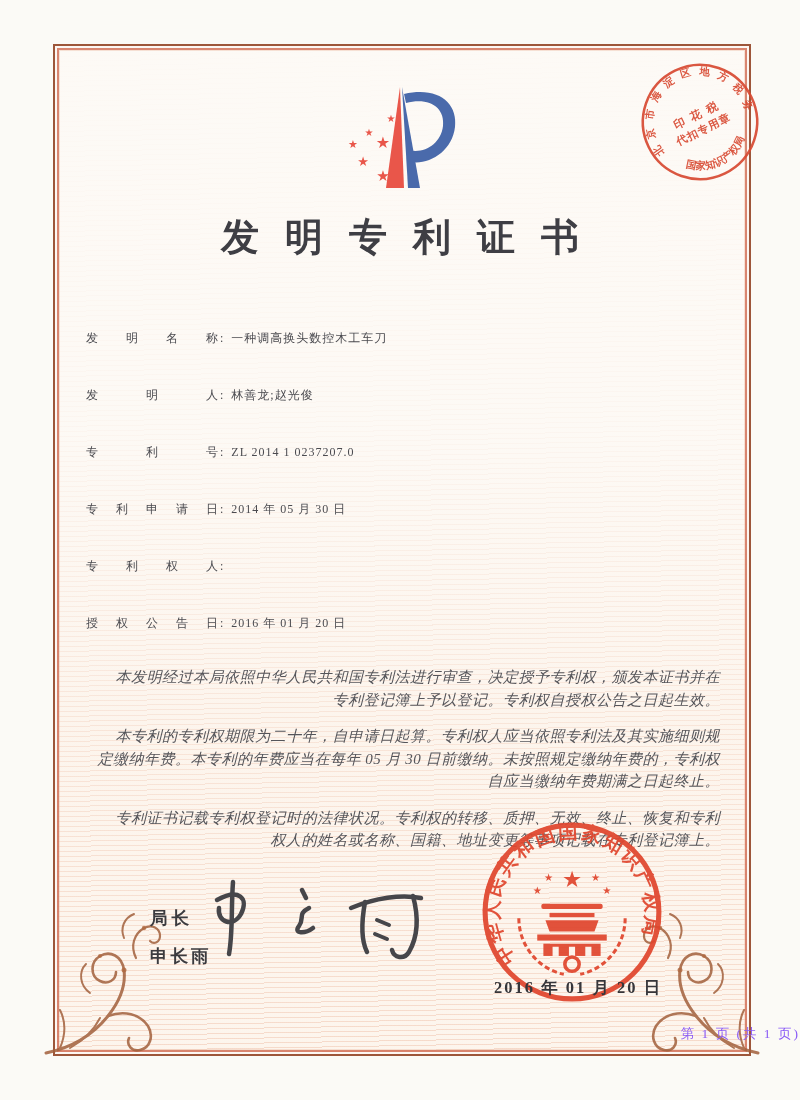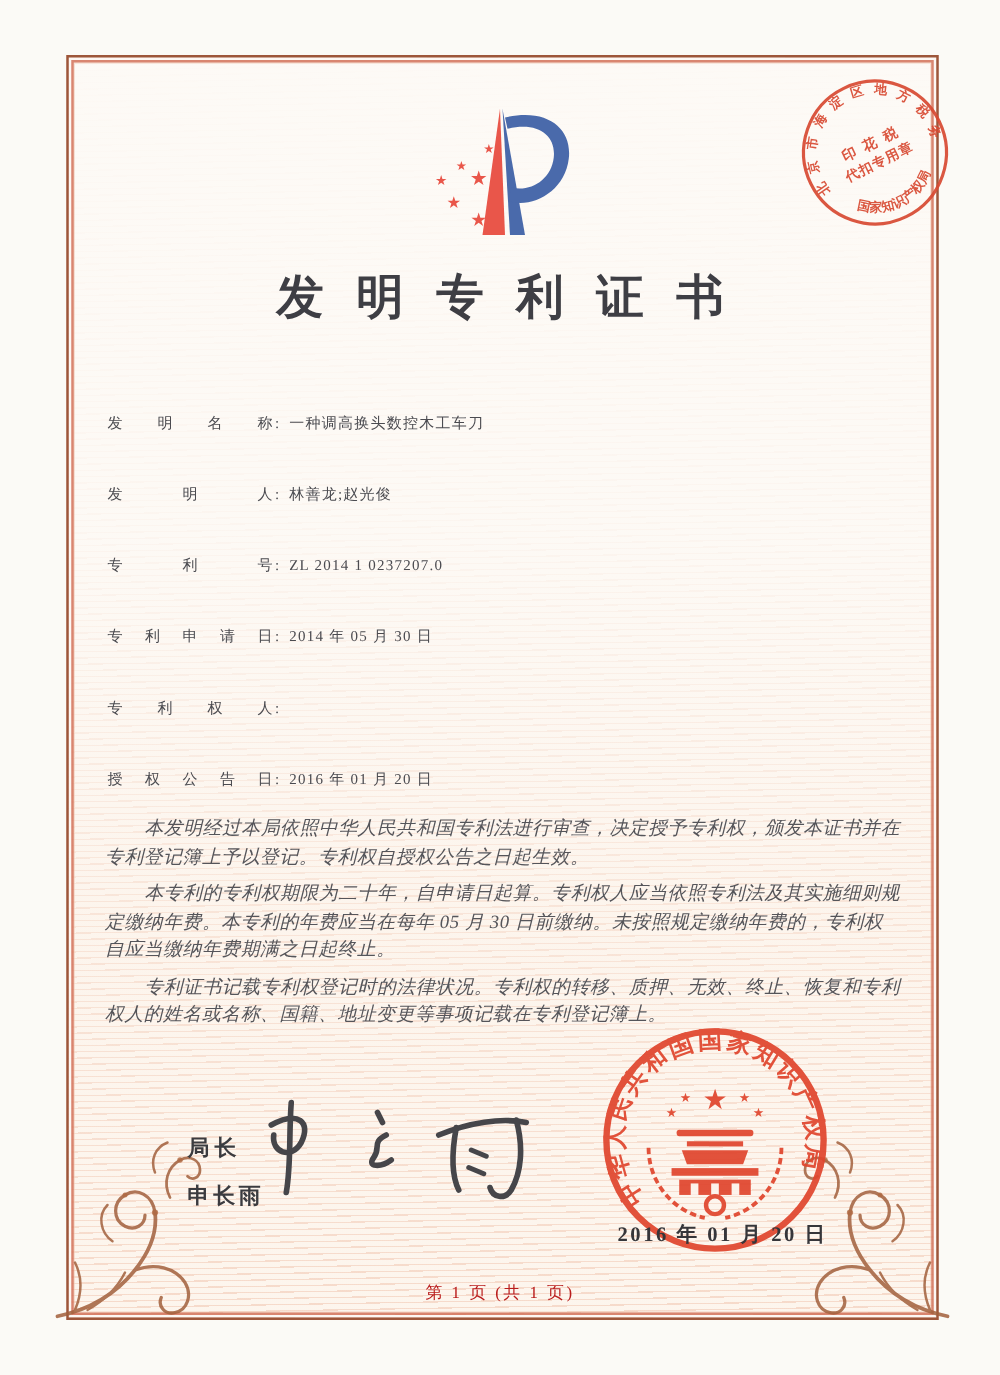--- a/index.html
+++ b/index.html
@@ -50,37 +50,37 @@
 
   .fields{position:absolute;left:86px;top:326px;width:620px;z-index:3;}
   .field-row{display:flex;align-items:center;line-height:25px;margin-bottom:32px;
     font-size:12px;color:#4b4b50;}
   .field-label{display:inline-block;width:132px;text-align:justify;text-align-last:justify;}
   .field-colon{margin:0 8px 0 2px;}
   .field-value{letter-spacing:1px;}
 
   .paragraphs{position:absolute;left:84px;top:652px;width:636px;z-index:3;
     font-size:15px;line-height:22.5px;color:#55555a;font-style:italic;}
-  .paragraphs p{margin:0 0 7px 0;text-indent:2.1em;letter-spacing:.5px;}
+  .paragraphs p{margin:14px 0 7px 0;text-indent:2.1em;letter-spacing:.5px;text-align:right;}
 
   .officer{position:absolute;left:106px;top:906px;z-index:6;color:#3b3b3f;
     font-family:"Liberation Sans", sans-serif;margin-left:44px;}
   .officer-title{font-size:17.5px;letter-spacing:4px;font-weight:600;}
   .officer-name{font-size:17.5px;letter-spacing:3px;font-weight:600;margin-top:14px;}
 
   .signature{position:absolute;left:205px;top:870px;width:235px;height:100px;z-index:6;}
 
   .big-seal{position:absolute;left:480px;top:820px;width:184px;height:184px;z-index:5;opacity:.93;}
   .seal-date{
     position:absolute;left:494px;top:977px;z-index:7;
     font-size:16.5px;font-weight:600;letter-spacing:2px;color:#36363a;
   }
 
-  .footer{position:absolute;left:0;right:0;top:1025px;text-align:center;z-index:6;
-    font-size:13.5px;letter-spacing:2px;color:#b91c1c;}
+  .footer{position:absolute;left:0;right:0;top:1025px;text-align:right;z-index:6;
+    font-size:13.5px;letter-spacing:2px;color:#8b5cf6;}
 </style>
 </head>
 <body>
 
 <div class="page">
 
   <div class="frame"></div>
 
   <svg class="ornament bl" viewBox="0 0 162 162">
     <g fill="none" stroke="#a2603c" stroke-width="3" stroke-linecap="round" opacity="0.85">

